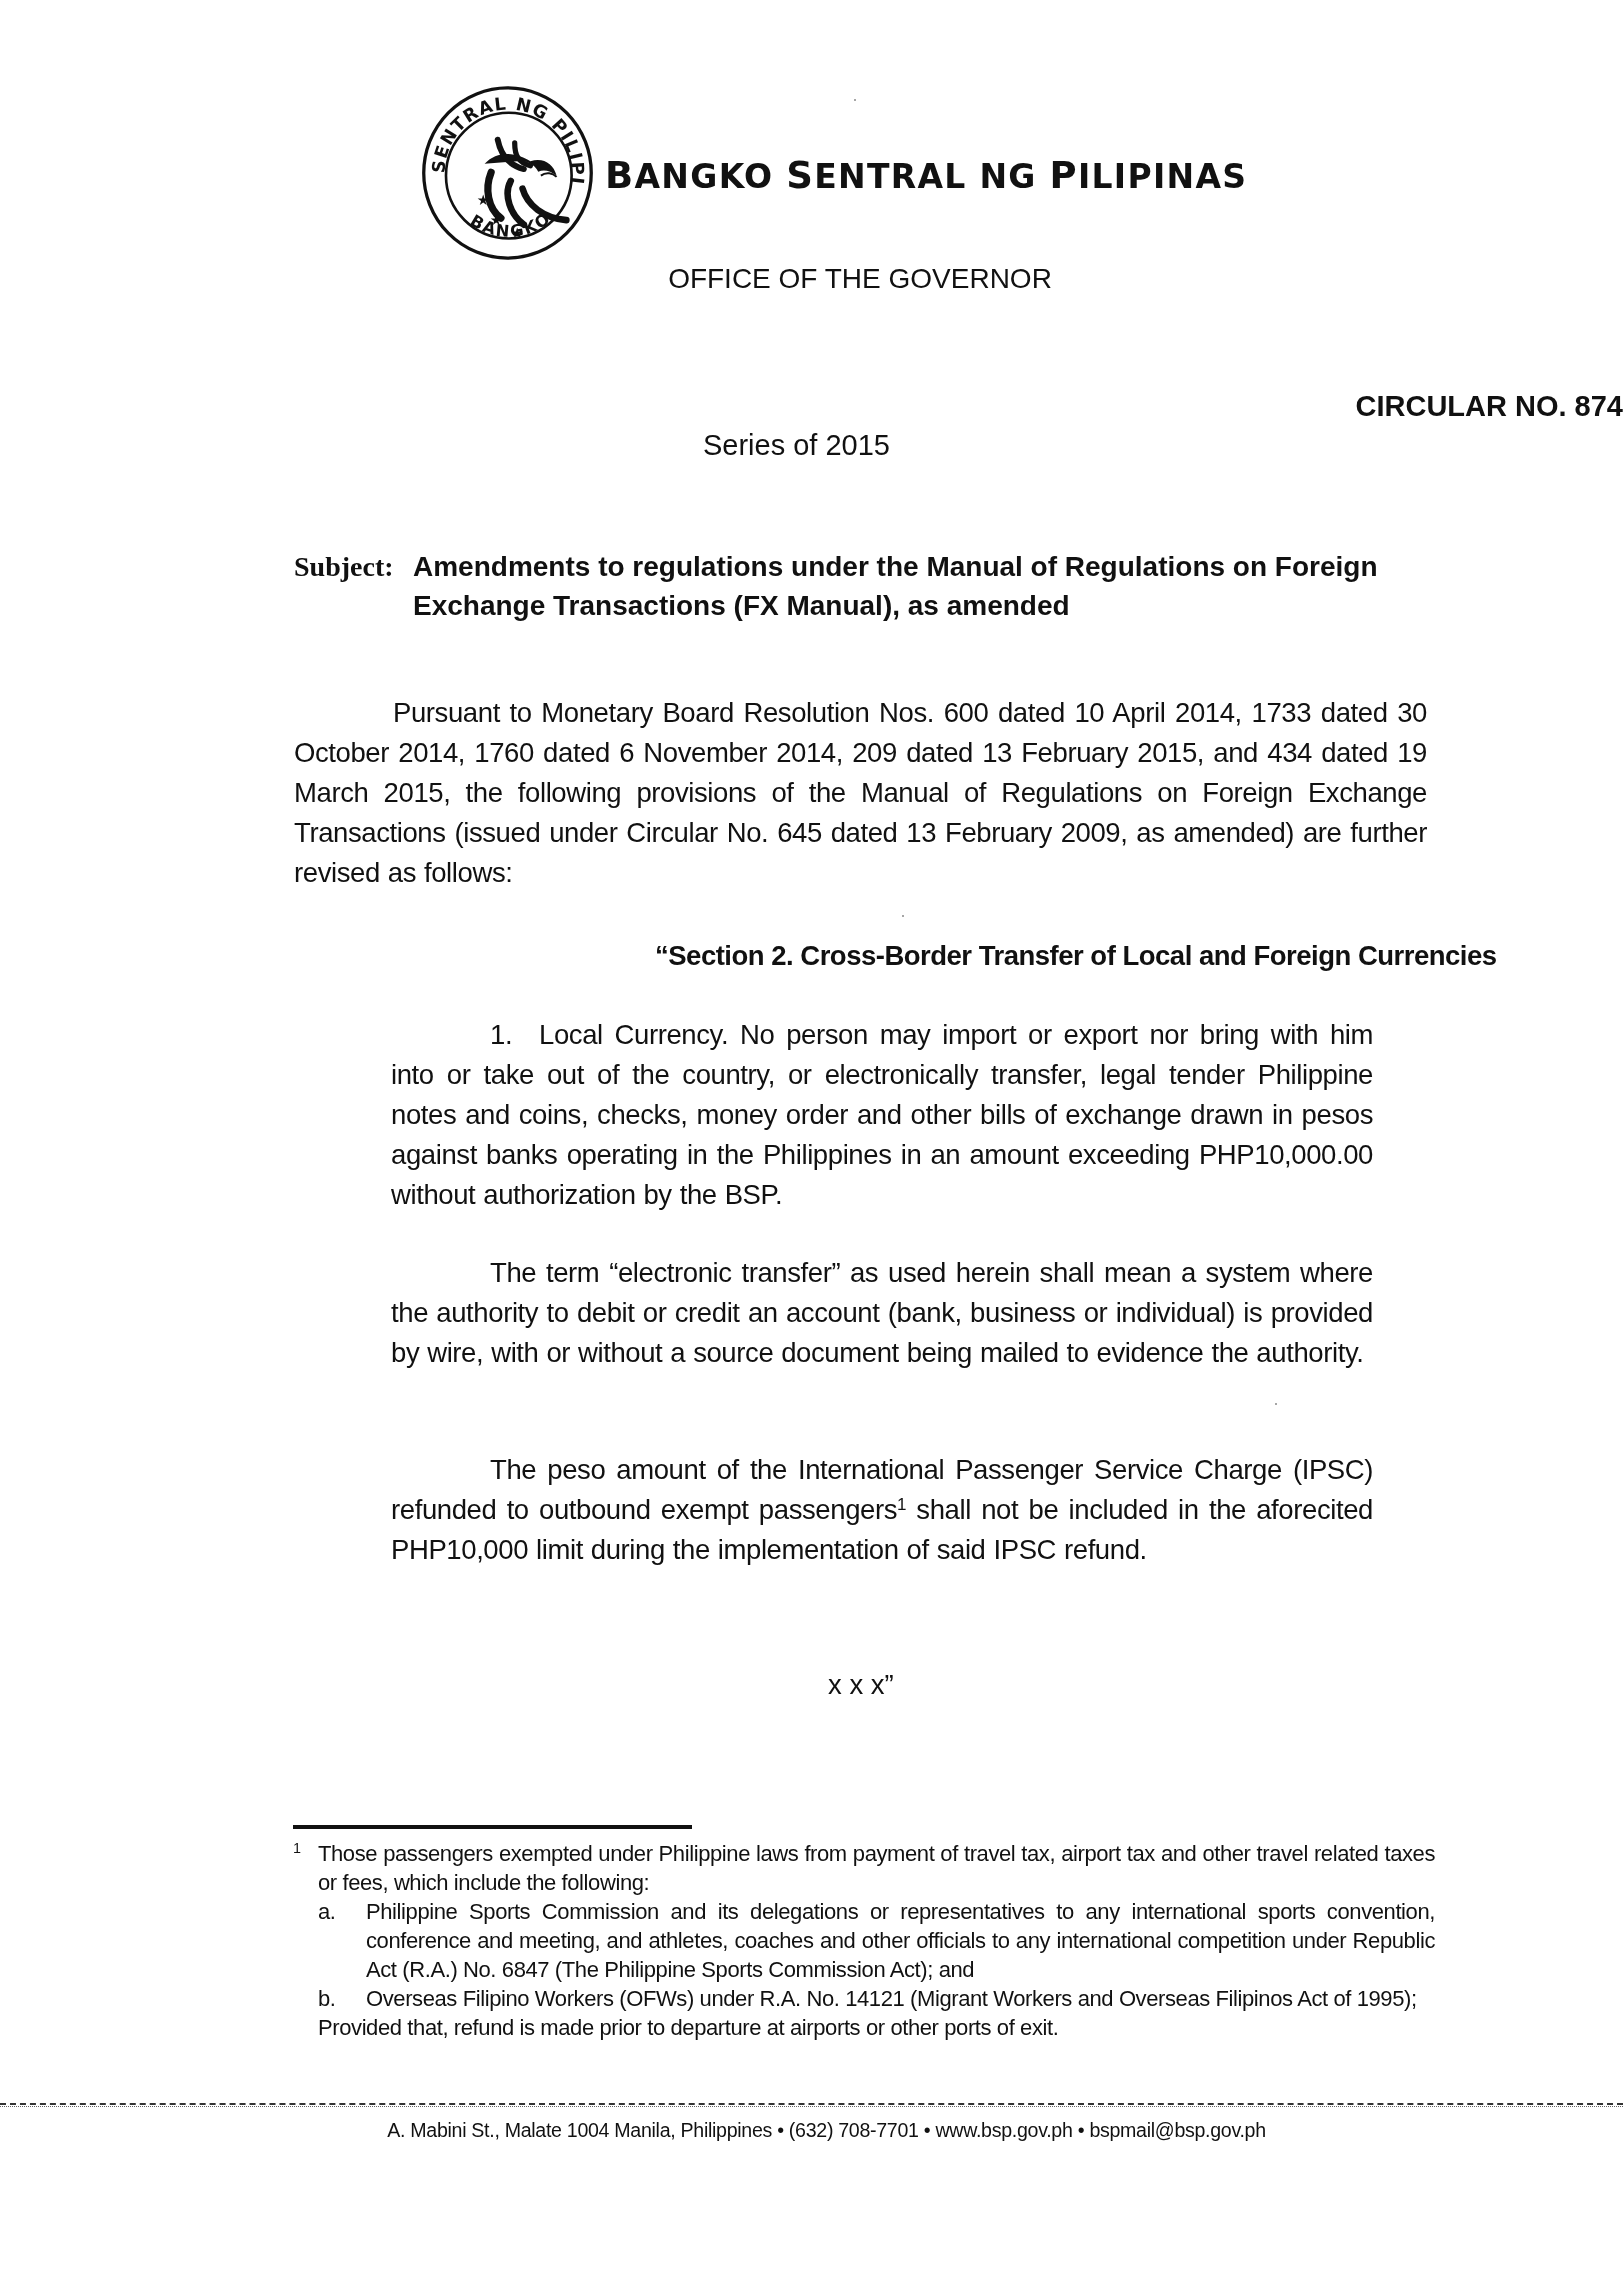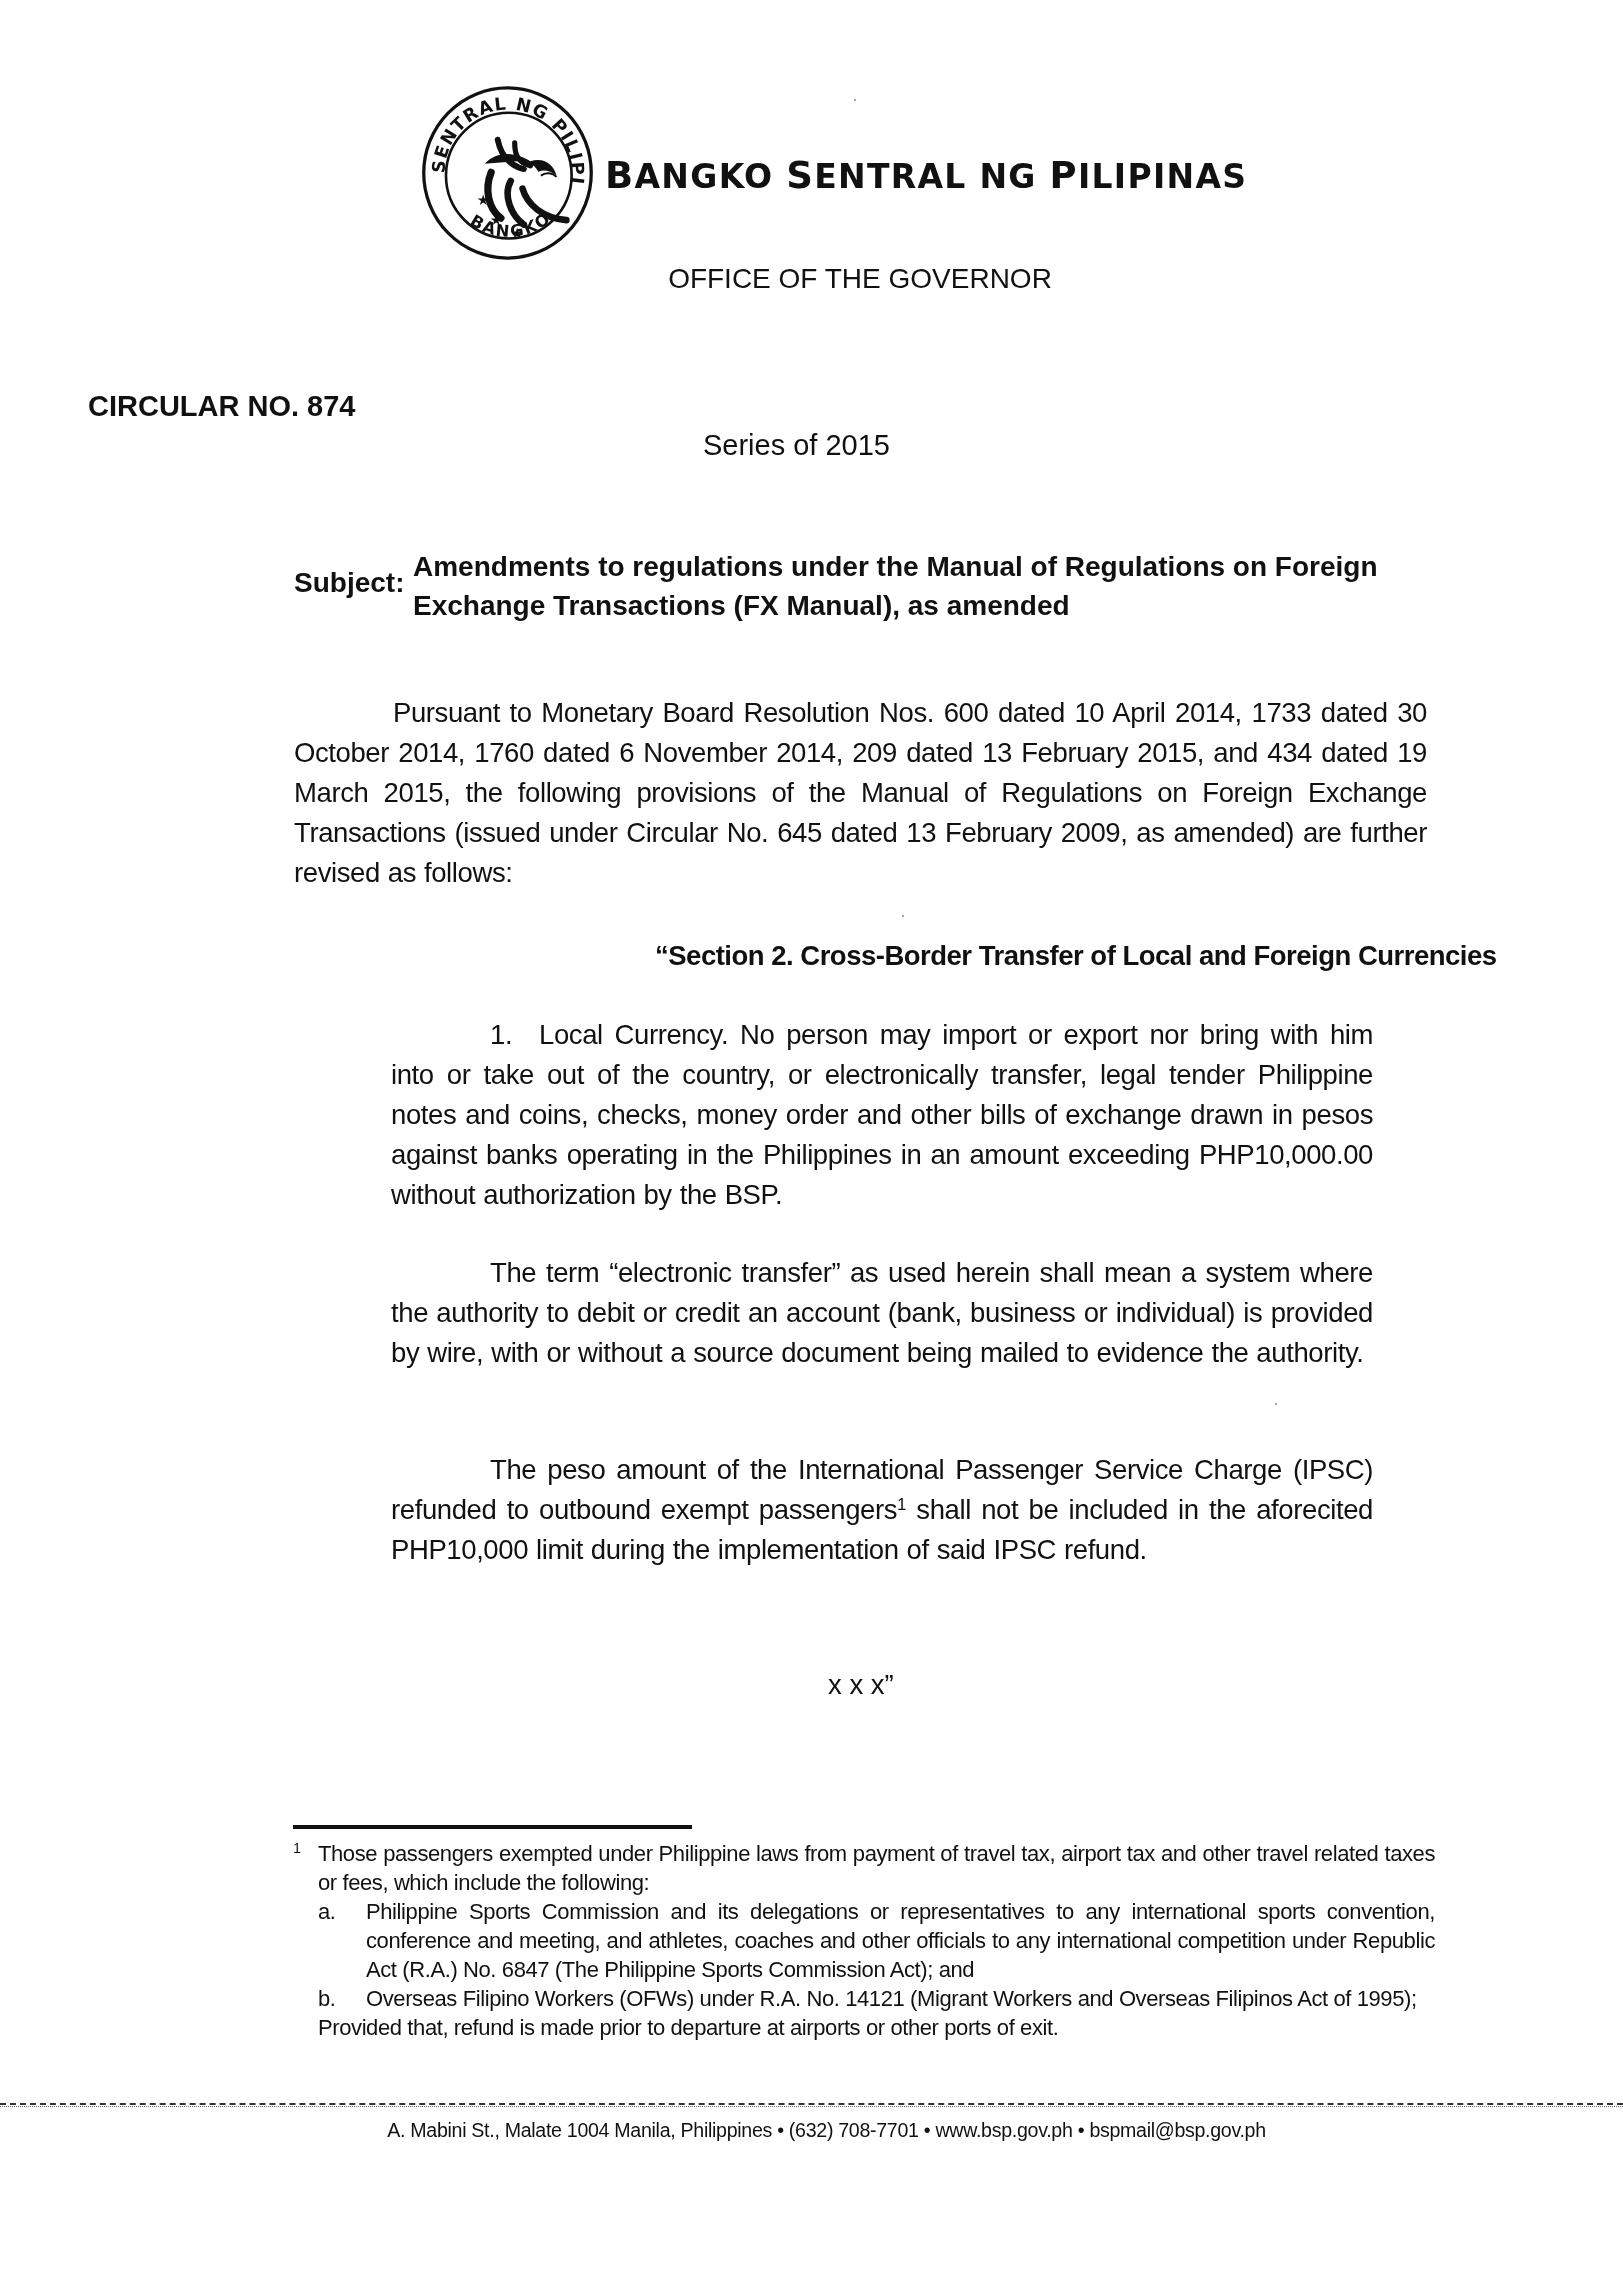--- a/index.html
+++ b/index.html
@@ -4,24 +4,24 @@
 <style>
   html, body { margin: 0; padding: 0; background: #ffffff; }
   body { width: 1623px; height: 2295px; position: relative; overflow: hidden; color: #111111;
          font-family: "Liberation Sans", "DejaVu Sans", sans-serif; }
   .abs { position: absolute; }
   .seal { left: 419px; top: 84px; width: 177px; height: 178px; }
   .bank-name { left: 605px; top: 154px; font-size: 33px; font-weight: bold; letter-spacing: 1.3px; white-space: nowrap;
                font-family: "DejaVu Sans", sans-serif; }
   .bank-name .big { font-size: 37px; }
   .office { left: 0; width: 1623px; text-align: center; top: 263px; font-size: 28px; white-space: nowrap; padding-left: 97px; box-sizing: border-box; }
-  .circular { left: 0; width: 1623px; text-align: left; top: 390px; font-size: 29px; font-weight: bold; padding-left: 88px; box-sizing: border-box; }
+  .circular { left: 0; width: 1623px; text-align: right; top: 390px; font-size: 29px; font-weight: bold; padding-left: 116px; box-sizing: border-box; }
   .series { left: 0; width: 1469px; text-align: center; top: 429px; font-size: 29px; padding-left: 124px; box-sizing: border-box; }
   .subject { left: 294px; top: 547px; width: 1139px; font-size: 28px; font-weight: bold; line-height: 39px; }
-  .subject .label { position: absolute; left: 0; top: 16px; }
+  .subject .label { position: absolute; left: 0; top: 0; font-family: Liberation Serif, serif; }
   .subject .text { margin-left: 119px; display: block; }
   .para { font-size: 27.5px; line-height: 40px; text-align: justify; letter-spacing: -0.4px; word-spacing: 0.7px; }
   .p-main { left: 294px; top: 693px; width: 1133px; text-indent: 99px; }
   .section-head { left: 655px; top: 940px; font-size: 27.5px; font-weight: bold; white-space: nowrap; letter-spacing: -0.5px; }
   .p-sec { left: 391px; width: 982px; text-indent: 99px; }
   .p-local { top: 1015px; }
   .p-local .num { display: inline-block; width: 49px; text-indent: 0; }
   .p-etrans { top: 1253px; }
   .p-ipsc { top: 1450px; }
   .xxx { left: 828px; top: 1669px; font-size: 27.5px; }

